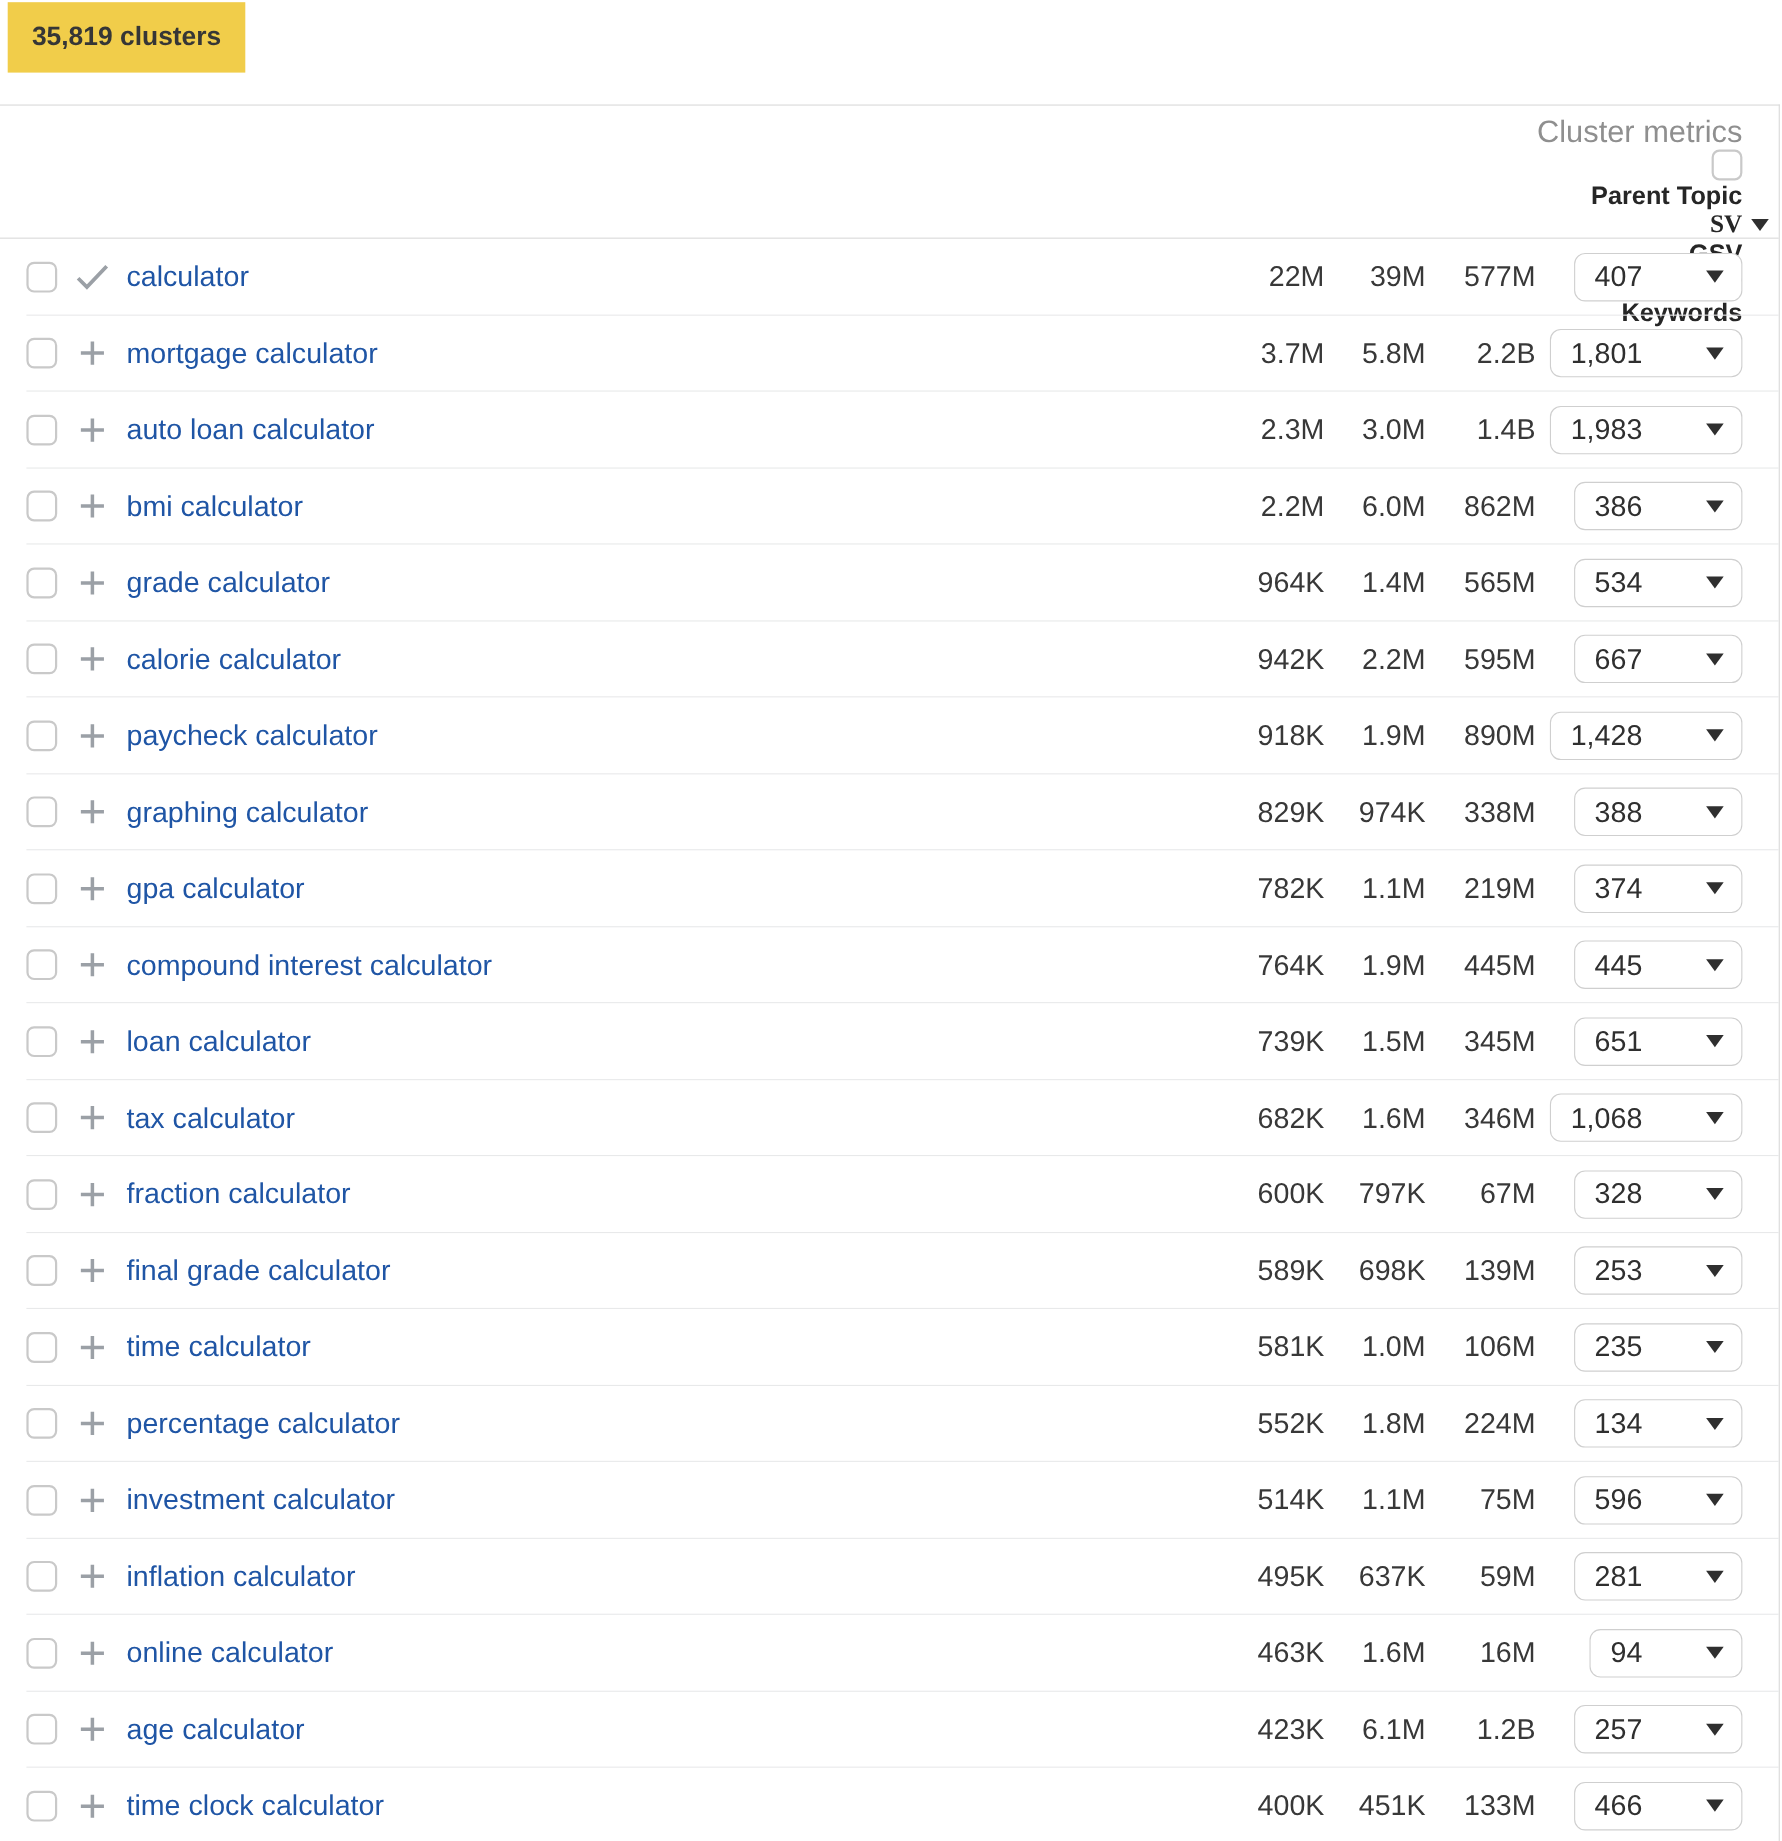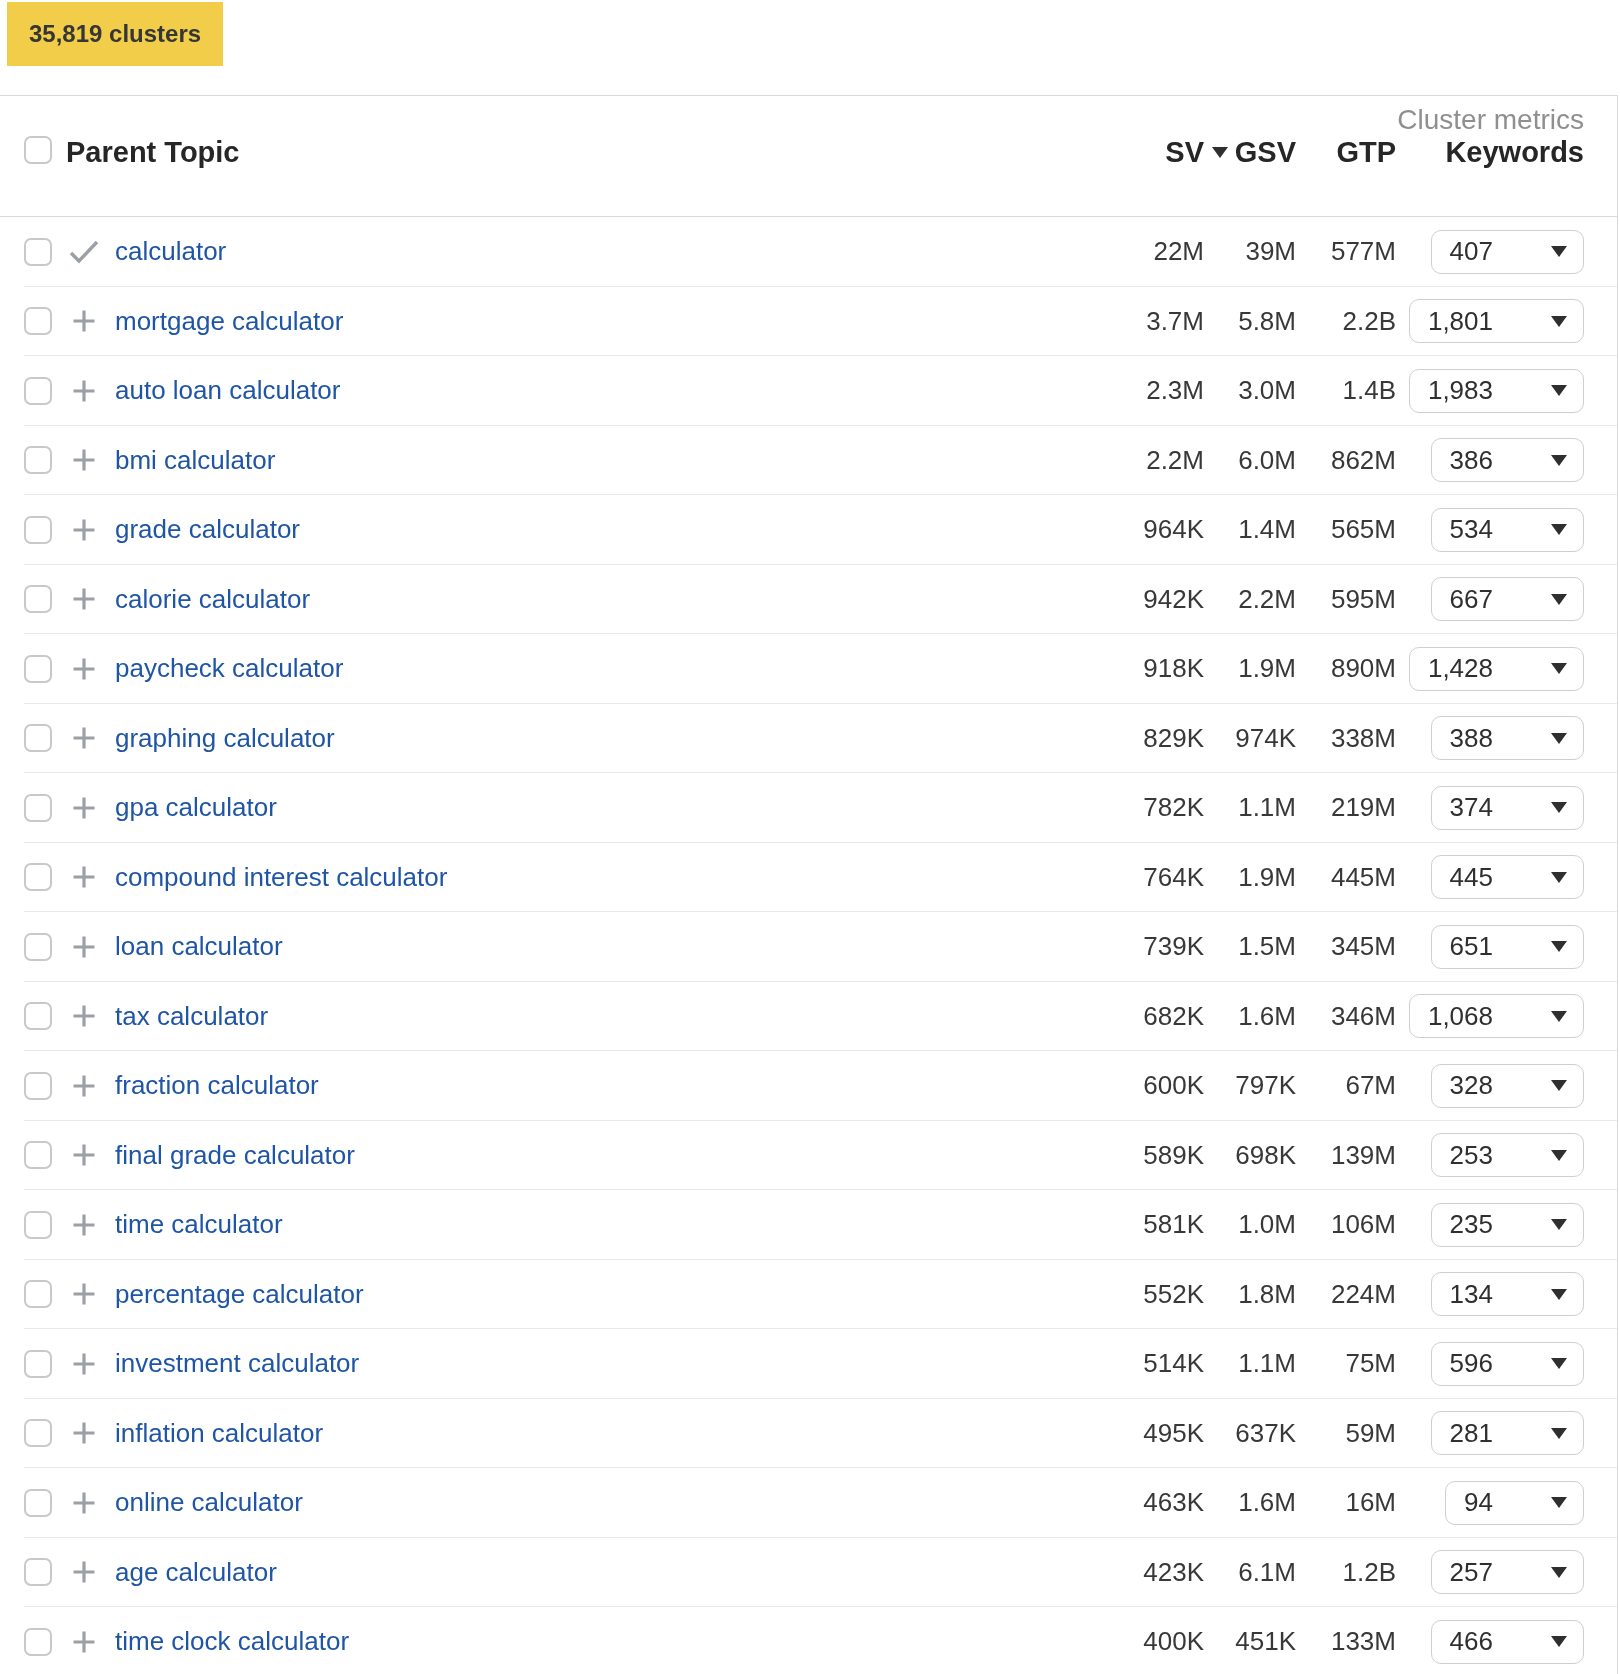--- a/index.html
+++ b/index.html
@@ -26,30 +26,30 @@
     position:absolute;top:95px;left:0;width:1618px;height:1579px;
     border-top:1px solid var(--border);border-right:1px solid var(--border);
     background:#fff;
   }
   .thead{position:relative;height:121px;border-bottom:1px solid var(--border);}
   .metrics-label{
     position:absolute;top:8px;right:33px;color:var(--muted);font-size:28px;
   }
   .header-row{
     position:absolute;left:0;right:0;bottom:14px;height:66px;
-    display:flex;align-items:flex-start;padding:0 33px 0 24px;
-    font-weight:bold;color:var(--header-text);font-size:29px;
+    display:flex;align-items:flex-end;padding:0 33px 0 24px;
+    font-weight:bold;color:var(--header-text);font-size:23px;flex-direction:column;
   }
   .header-label{margin-left:14px;}
   .spacer{flex:1;}
   .col-sv{width:100px;text-align:right;}
   .col-gsv{width:92px;text-align:right;}
   .col-gtp{width:100px;text-align:right;}
   .col-kw{width:188px;text-align:right;}
-  .sv-head-wrap{white-space:nowrap;}
+  .sv-head-wrap{white-space:nowrap;font-family:Liberation Serif, serif;}
   .caret{
     display:inline-block;width:0;height:0;
     border-left:8px solid transparent;border-right:8px solid transparent;
     border-top:11px solid #2f2f2f;vertical-align:middle;
   }
   .sort-caret{margin-left:8px;margin-right:-24px;margin-top:-3px;}
   
   .row{
     position:relative;height:69.5px;display:flex;align-items:center;
     padding:0 33px 0 24px;font-size:26px;color:var(--value);

